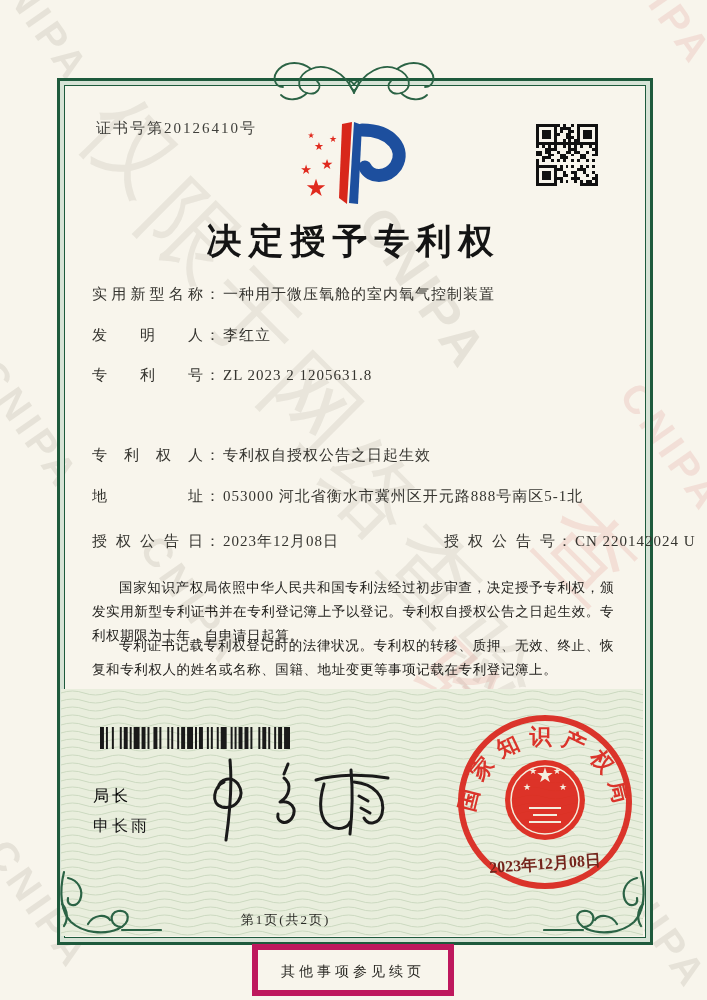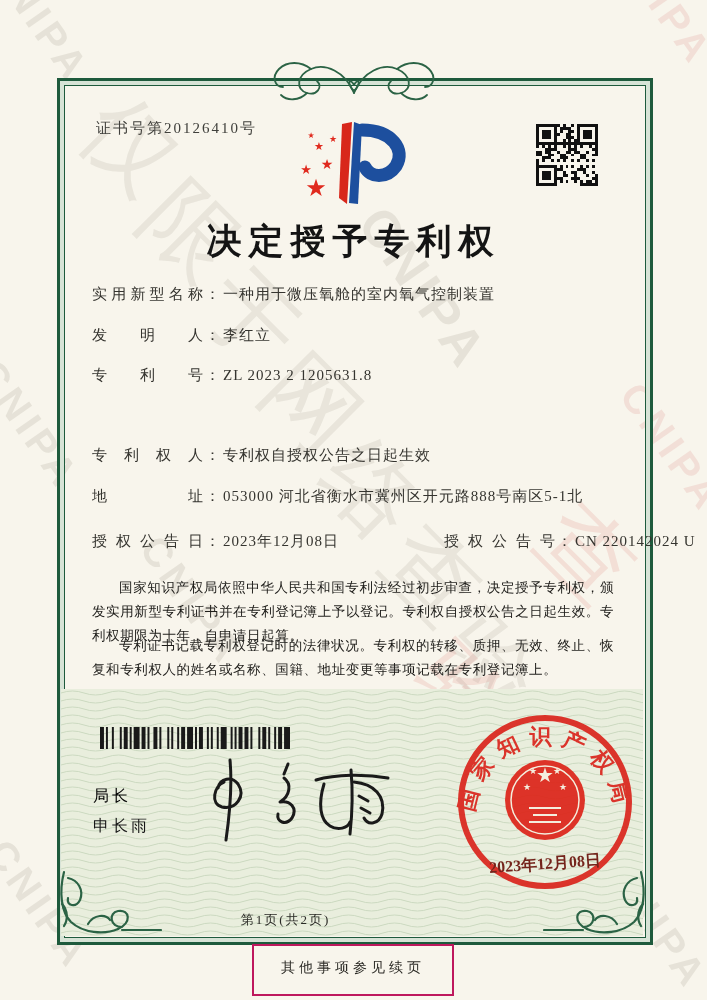--- a/index.html
+++ b/index.html
@@ -55,21 +55,21 @@
 
   .ornament-top{position:absolute;left:249px;top:53px;z-index:4;}
   .flourish{position:absolute;z-index:4;}
   .flourish.left{left:56px;top:870px;}
   .flourish.right{left:543px;top:870px;transform:scaleX(-1);}
 
   .pagenum{position:absolute;left:0;top:911px;width:571px;text-align:center;
            font-size:13px;letter-spacing:2px;color:#2a2a26;z-index:4;}
 
   .footnote{position:absolute;left:252px;top:944px;width:202px;height:52px;
-            border:2px solid #be185d;text-align:center;font-size:14px;letter-spacing:4px;
+            border:6px solid #be185d;text-align:center;font-size:14px;letter-spacing:4px;
             color:#2c2b26;padding-top:13px;box-sizing:border-box;z-index:4;background:transparent;}
 </style>
 </head>
 <body>
 
 <div id="page">
 
   <div id="wm-layer">
       <span class="wm" style="left: -35px; top: -5px;">CNIPA</span>
       <span class="wm pink" style="left: 588px; top: -22px;">CNIPA</span>

